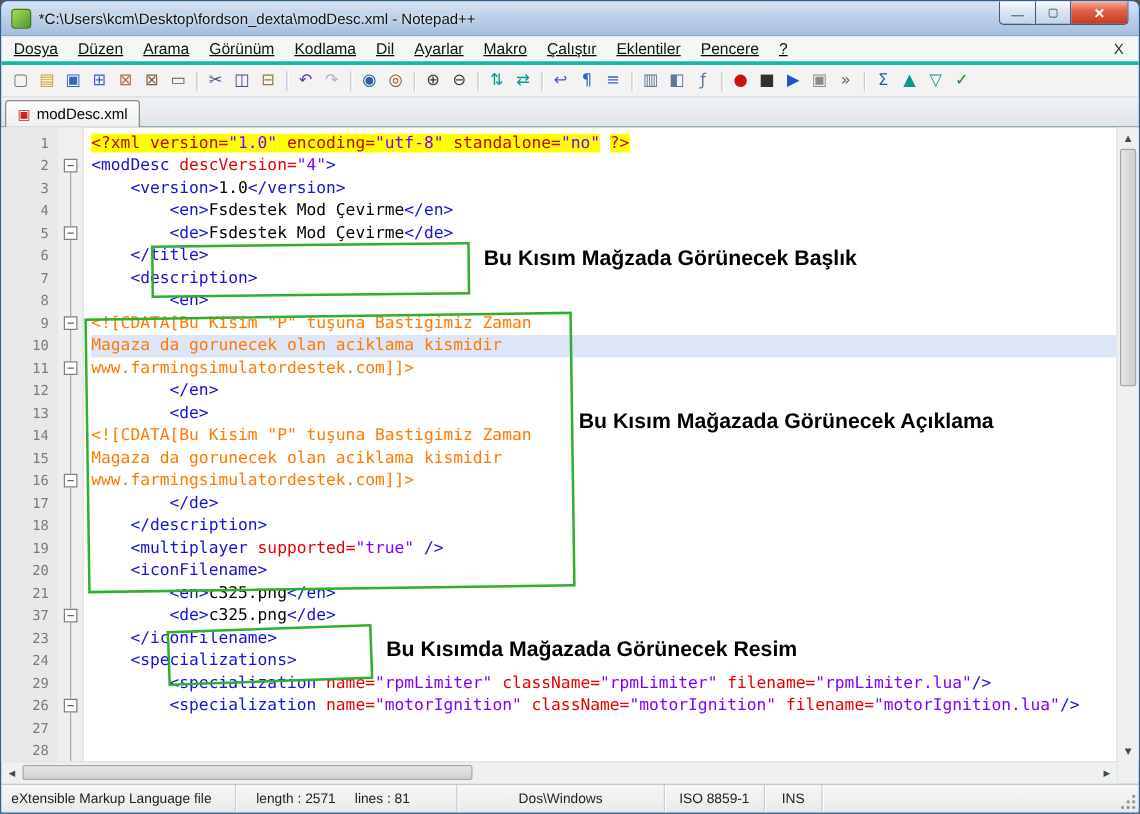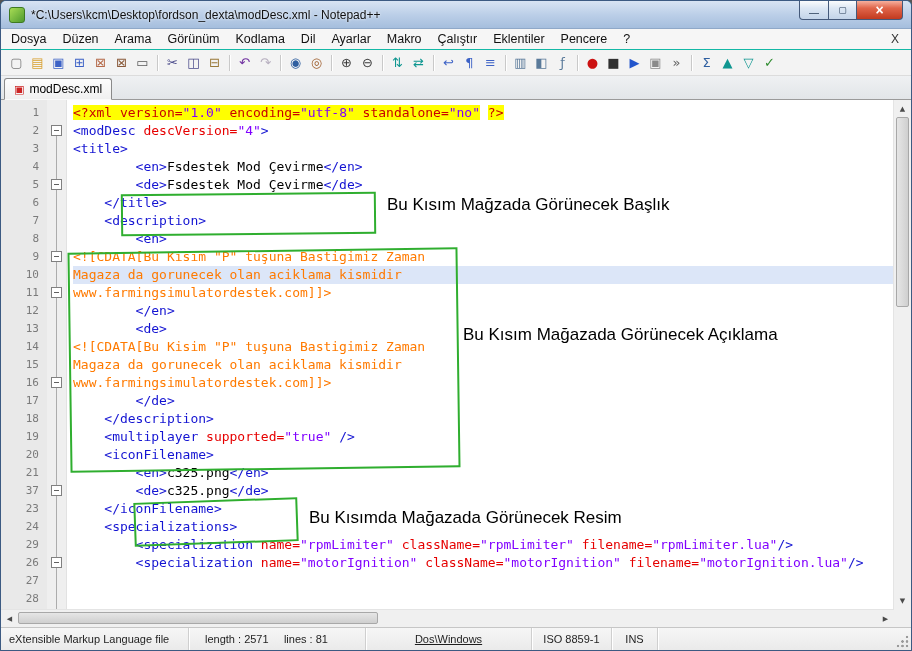--- a/index.html
+++ b/index.html
@@ -30,22 +30,22 @@
     background: linear-gradient(#FBFCFD, #DCE7F4 40%, #C3D4E9); }
   .win-btn.min span { font-size: 10px; margin-top: 5px; }
   .win-btn.max { width: 28px; border-left: none;
     background: linear-gradient(#FBFCFD, #DCE7F4 40%, #C3D4E9); }
   .win-btn.max span { font-size: 9px; }
   .win-btn.close { width: 46px; border-left: none; border-radius: 0 0 4px 0;
     background: linear-gradient(#F6B09E, #E0654A 40%, #C23A1F);
     color: #FFF; font-weight: bold; }
   .win-btn.close span { font-size: 14px; }
   
-  .menubar { flex: 0 0 20px; background: #F6F6F6; border-bottom: 1px solid #14b8a6;
-    display: flex; align-items: center; position: relative; }
+  .menubar { flex: 0 0 20px; background: #F6F6F6; border-bottom: 3px solid #14b8a6;
+    display: flex; align-items: center; position: relative; text-decoration: underline; }
   .menu-items { display: flex; align-items: center; height: 100%; padding-left: 2px; }
   .menu-item { padding: 0 8px; font-size: 12.5px; color: #111; line-height: 20px; }
   .menubar-close { position: absolute; right: 8px; top: 0; font-size: 12px;
     color: #333; line-height: 20px; padding: 0 4px; }
   
   .toolbar { flex: 0 0 26px; background: #F3F3F3; border-bottom: 1px solid #DCDCDC;
     display: flex; align-items: center; padding: 0 5px; }
   .tb-icon { width: 19px; height: 21px; display: inline-flex; align-items: center;
     justify-content: center; font-size: 13px; margin: 0 1px;
     font-family: "DejaVu Sans", sans-serif; }
@@ -99,41 +99,41 @@
   .hscroll-row { flex: 0 0 17px; display: flex; }
   .hscroll { flex: 1; background: #F0F0F0; border-top: 1px solid #E4E4E4;
     position: relative; display: flex; justify-content: space-between; align-items: center; }
   .hthumb { position: absolute; left: 17px; top: 2px; width: 360px; height: 12px;
     background: linear-gradient(#E6E6E6, #CFCFCF);
     border: 1px solid #A8A8A8; border-radius: 2px; }
   .scroll-corner { flex: 0 0 17px; background: #F0F0F0; }
   
   .annotations { position: absolute; inset: 0; pointer-events: none; z-index: 5; }
   .ann-box { position: absolute; border: 2px solid var(--annotation); }
-  .ann-label { position: absolute; font-weight: normal; font-size: 17px; color: #000;
+  .ann-label { position: absolute; font-weight: bold; font-size: 17px; color: #000;
     white-space: nowrap; }
   [data-name="annotation-box-title"] { left: 120px; top: 93px; width: 255px; height: 42px;
     transform: rotate(-0.6deg); }
   [data-name="annotation-box-description"] { left: 68px; top: 150px; width: 390px;
     height: 220px; transform: rotate(-0.8deg); }
   [data-name="annotation-box-icon"] { left: 133px; top: 400px; width: 164px; height: 44px;
     transform: rotate(-2deg); }
   [data-name="annotation-label-title"] { left: 386px; top: 95px; }
   [data-name="annotation-label-description"] { left: 462px; top: 225px; }
   [data-name="annotation-label-icon"] { left: 308px; top: 408px; }
   
   .statusbar { flex: 0 0 23px; background: linear-gradient(#F6F6F6, #EAEAEA);
     border-top: 1px solid #C6C6C6; display: flex; align-items: stretch;
     font-size: 11px; color: #1E1E1E; }
   .sb-sec { border-right: 1px solid #CFCFCF; box-shadow: 1px 0 0 #FFF;
     display: flex; align-items: center; white-space: pre; overflow: hidden; }
   .sb-doctype { flex: 0 0 188px; padding-left: 8px; }
   .sb-length { flex: 0 0 177px; padding-left: 16px; }
   .sb-cursor { flex: 0 0 232px; padding-left: 13px; }
-  .sb-eol { flex: 0 0 166px; justify-content: center; text-decoration: underline; }
+  .sb-eol { flex: 0 0 166px; justify-content: center; }
   .sb-enc { flex: 0 0 80px; justify-content: center; }
   .sb-ins { flex: 0 0 46px; justify-content: center; }
   .sb-grip { flex: 1; border-right: none; box-shadow: none; position: relative; }
   .sb-grip::after { content: ""; position: absolute; right: 2px; bottom: 2px;
     width: 14px; height: 14px;
     background:
       radial-gradient(circle at 3px 12px, #9A9A9A 1px, transparent 1.6px),
       radial-gradient(circle at 7.5px 12px, #9A9A9A 1px, transparent 1.6px),
       radial-gradient(circle at 12px 12px, #9A9A9A 1px, transparent 1.6px),
       radial-gradient(circle at 7.5px 7.5px, #9A9A9A 1px, transparent 1.6px),
@@ -272,21 +272,21 @@
         <div class="fold-marker" data-name="fold-marker-line-9" style="top: 151px;"></div>
         <div class="fold-marker" data-name="fold-marker-line-11" style="top: 187px;"></div>
         <div class="fold-marker" data-name="fold-marker-line-16" style="top: 277px;"></div>
         <div class="fold-marker" data-name="fold-marker-line-22" style="top: 385px;"></div>
         <div class="fold-marker" data-name="fold-marker-line-26" style="top: 457px;"></div>
         <div class="fold-marker" data-name="fold-marker-line-29" style="top: 511px;"></div>
       </div>
     <div class="code" data-name="code-lines">
         <div class="code-line" data-name="code-line-1"><span class="tk-d">&lt;?xml version=</span><span class="tk-dv">"1.0"</span><span class="tk-d"> encoding=</span><span class="tk-dv">"utf-8"</span><span class="tk-d"> standalone=</span><span class="tk-dv">"no"</span><span class="tk-x"> </span><span class="tk-d">?&gt;</span></div>
         <div class="code-line" data-name="code-line-2"><span class="tk-t">&lt;modDesc </span><span class="tk-a">descVersion=</span><span class="tk-v">"4"</span><span class="tk-t">&gt;</span></div>
-        <div class="code-line" data-name="code-line-5"><span class="tk-t">&lt;title&gt;</span></div>
+        <div class="code-line" data-name="code-line-4"><span class="tk-t">    &lt;version&gt;</span><span class="tk-x">1.0</span><span class="tk-t">&lt;/version&gt;</span></div>
         <div class="code-line" data-name="code-line-6"><span class="tk-t">        &lt;en&gt;</span><span class="tk-x">Fsdestek Mod Çevirme</span><span class="tk-t">&lt;/en&gt;</span></div>
         <div class="code-line" data-name="code-line-7"><span class="tk-t">        &lt;de&gt;</span><span class="tk-x">Fsdestek Mod Çevirme</span><span class="tk-t">&lt;/de&gt;</span></div>
         <div class="code-line" data-name="code-line-8"><span class="tk-t">    &lt;/title&gt;</span></div>
         <div class="code-line" data-name="code-line-9"><span class="tk-t">    &lt;description&gt;</span></div>
         <div class="code-line" data-name="code-line-10"><span class="tk-t">        &lt;en&gt;</span></div>
         <div class="code-line" data-name="code-line-11"><span class="tk-c">&lt;![CDATA[Bu Kisim "P" tuşuna Bastigimiz Zaman</span></div>
         <div class="code-line current" data-name="code-line-12"><span class="tk-c">Magaza da gorunecek olan aciklama kismidir</span></div>
         <div class="code-line" data-name="code-line-13"><span class="tk-c">www.farmingsimulatordestek.com]]&gt;</span></div>
         <div class="code-line" data-name="code-line-14"><span class="tk-t">        &lt;/en&gt;</span></div>
         <div class="code-line" data-name="code-line-15"><span class="tk-t">        &lt;de&gt;</span></div>

